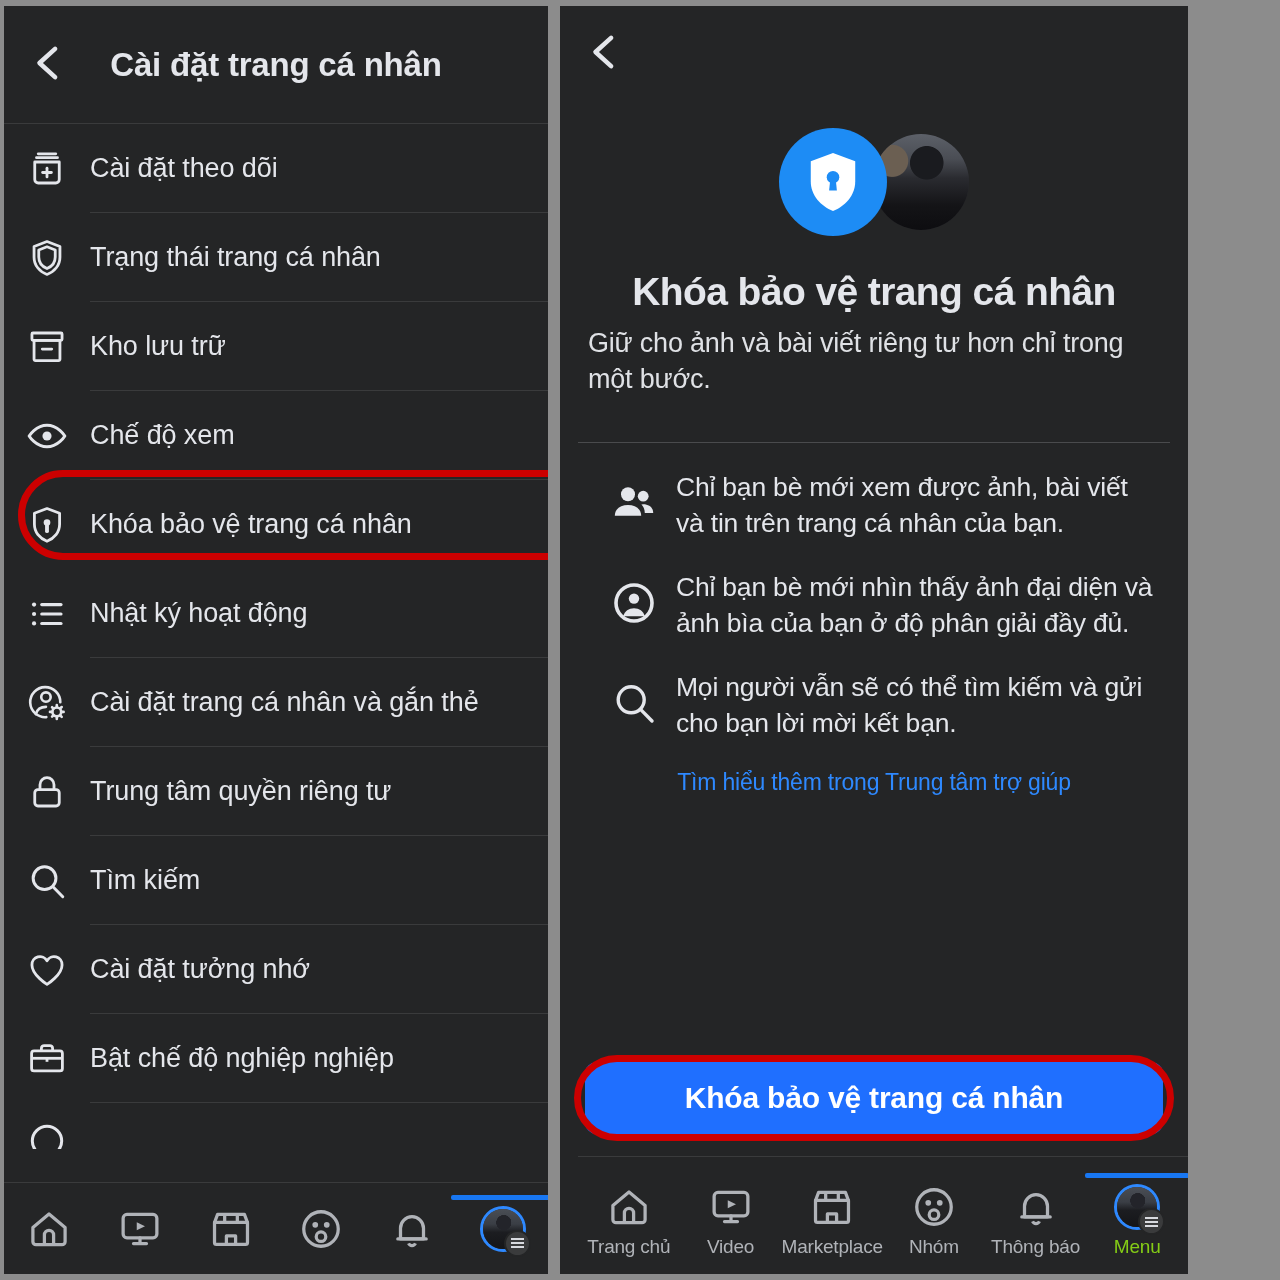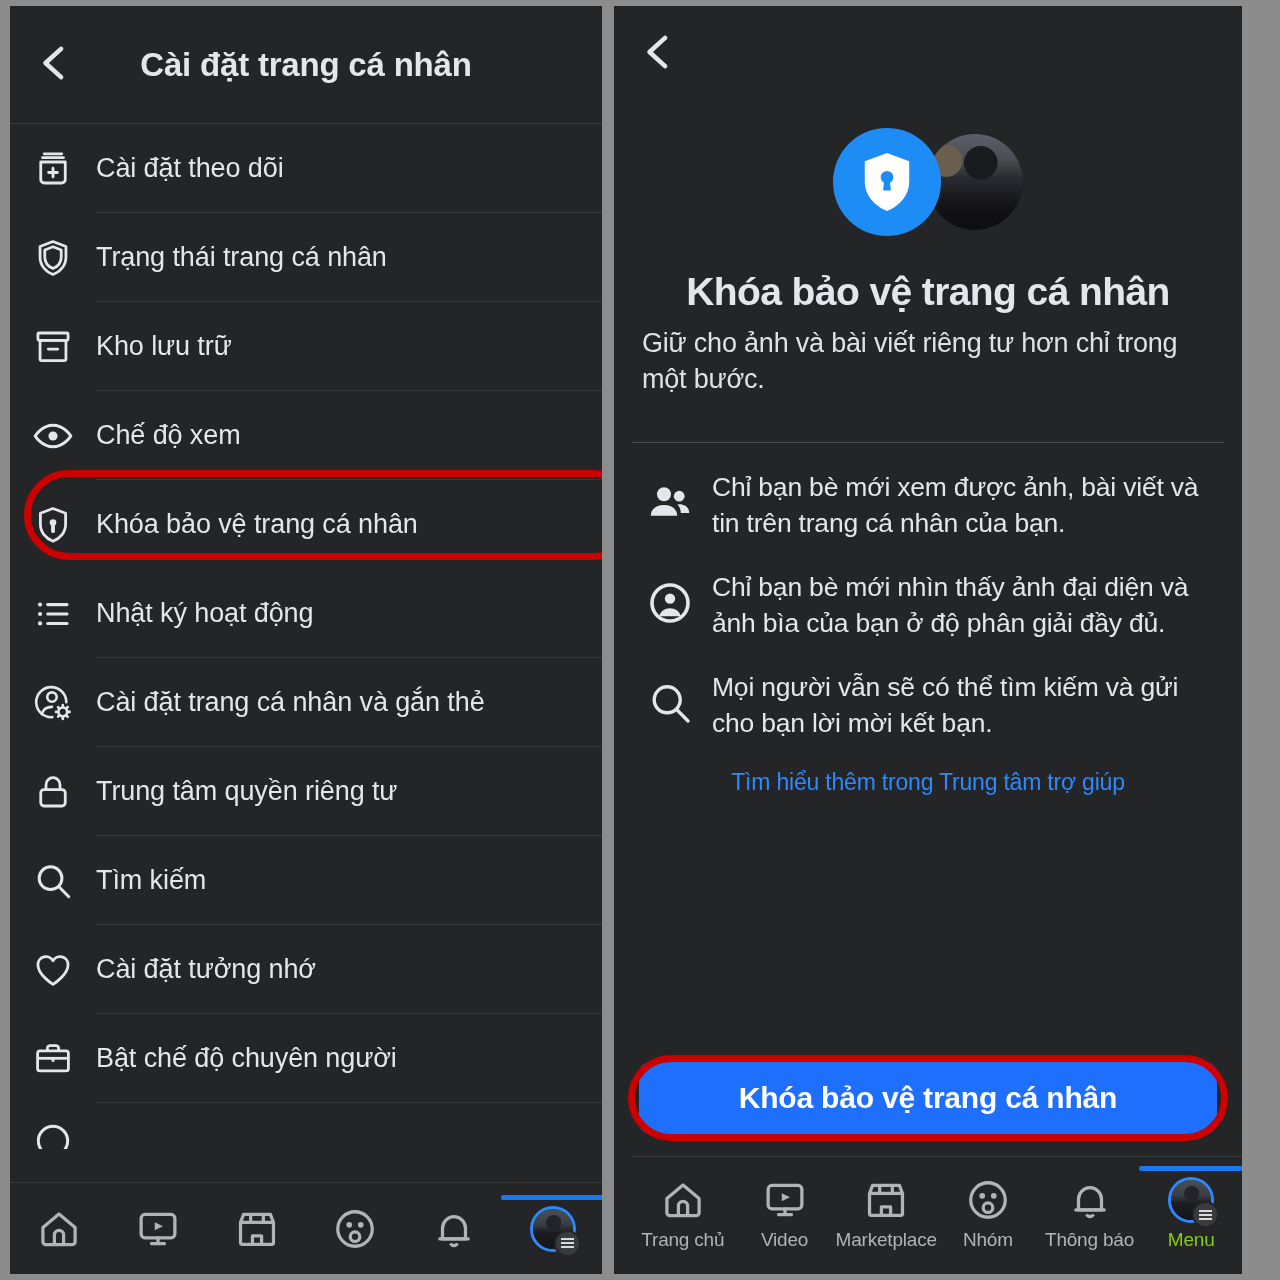--- a/index.html
+++ b/index.html
@@ -17,21 +17,21 @@
   }
 
   
   .panel {
     position: relative;
     background: #242526;
     height: 1268px;
     margin-top: 6px;
     overflow: hidden;
   }
-  .panel-left  { width: 592px; margin-left: 10px; }
+  .panel-left  { width: 544px; margin-left: 4px; }
   .panel-right { width: 628px; margin-left: 12px; }
 
   
   .lp-header {
     height: 118px;
     display: flex;
     align-items: center;
     position: relative;
     border-bottom: 1px solid #3a3b3c;
   }
@@ -106,21 +106,21 @@
   
   .bottom-nav {
     position: absolute;
     left: 0; right: 0; bottom: 0;
     height: 92px;
     background: #242526;
     border-top: 1px solid #3a3b3c;
     display: flex;
     align-items: center;
   }
-  .bottom-nav.with-labels { height: 118px; align-items: flex-start; padding-top: 20px; margin-left: 18px; }
+  .bottom-nav.with-labels { height: 118px; align-items: flex-start; padding-top: 27px; margin-left: 18px; }
   .nav-item {
     flex: 1;
     display: flex;
     flex-direction: column;
     align-items: center;
     justify-content: center;
     position: relative;
     cursor: pointer;
     color: #b0b3b8;
   }
@@ -230,21 +230,21 @@
   .rp-divider {
     margin: 44px auto 0;
     width: 592px;
     height: 1px;
     background: #4a4b4d;
   }
   .feat-list { margin-top: 26px; }
   .feat-row {
     display: flex;
     align-items: flex-start;
-    padding: 0 34px 0 14px;
+    padding: 0 34px 0 32px;
     margin-bottom: 28px;
   }
   .feat-icon {
     width: 84px; min-width: 84px;
     display: flex;
     justify-content: center;
     padding-top: 10px;
     color: #e4e6eb;
   }
   .feat-icon svg { width: 48px; height: 48px; display: block; }
@@ -433,21 +433,21 @@
 
       <div class="menu-row">
         <span class="menu-icon">
           <svg viewBox="0 0 24 24" fill="none" stroke="#e4e6eb" stroke-width="1.6" stroke-linejoin="round">
             <rect x="3.2" y="7.4" width="17.6" height="11.4" rx="1.4"></rect>
             <path d="M8.8 7.4V5.9a1.6 1.6 0 0 1 1.6-1.6h3.2a1.6 1.6 0 0 1 1.6 1.6v1.5"></path>
             <path d="M3.2 11.6h17.6"></path>
               <path d="M12 11.6v2"></path>
           </svg>
         </span>
-        <span class="menu-label">Bật chế độ chuyên người</span>
+        <span class="menu-label">Bật chế độ nghiệp nghiệp</span>
       </div>
 
       <div class="menu-row clipped no-rule">
         <span class="menu-icon">
           <svg viewBox="0 0 24 24" fill="none" stroke="#e4e6eb" stroke-width="1.7">
             <circle cx="12" cy="12" r="8.4"></circle>
           </svg>
         </span>
         <span class="menu-label"></span>
       </div>

